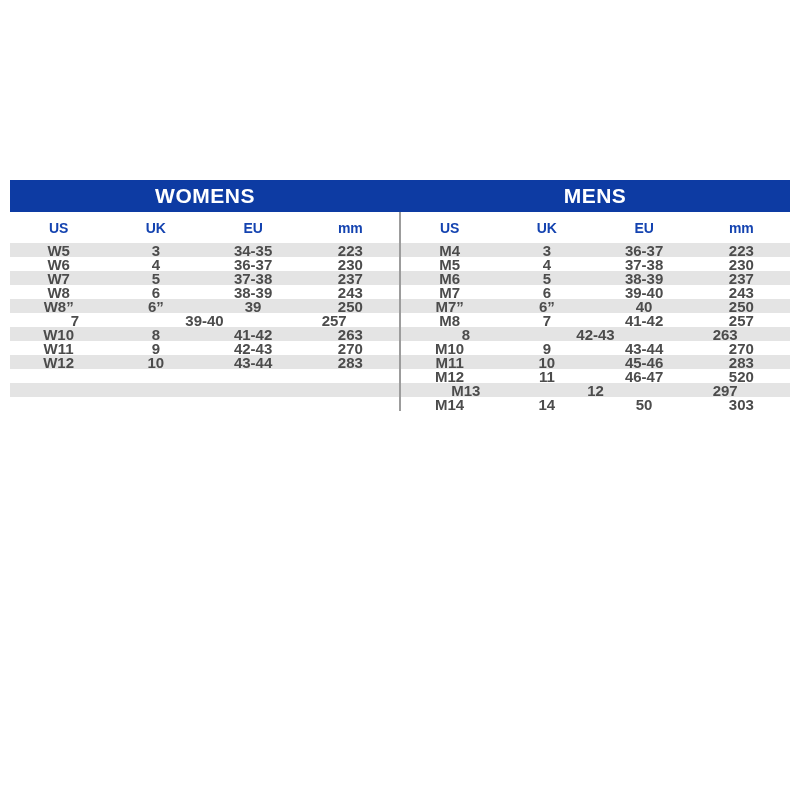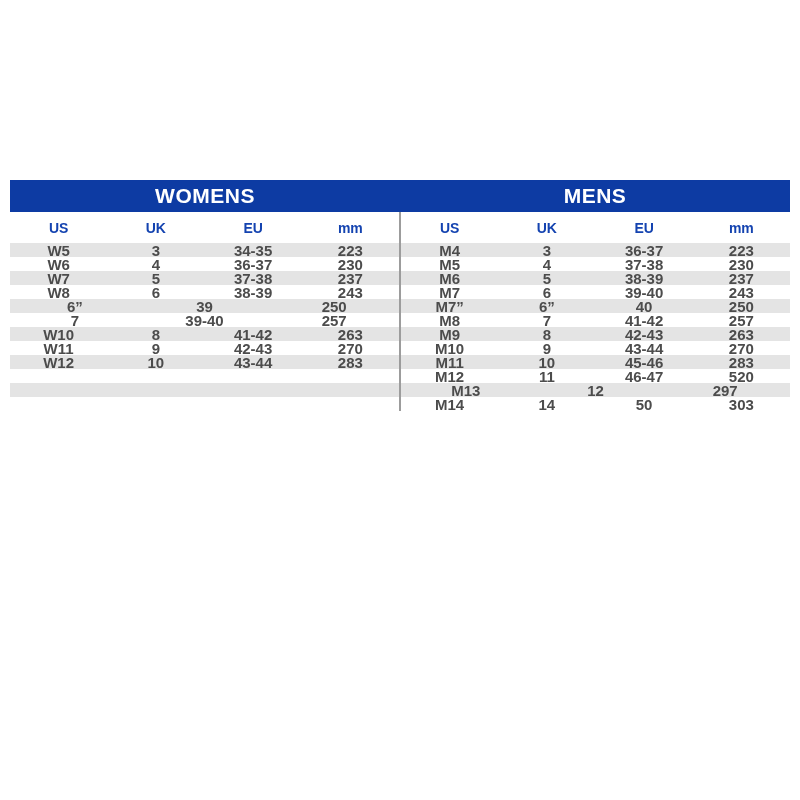--- a/index.html
+++ b/index.html
@@ -149,20 +149,21 @@
           </div>
           <div class="half right">
             <div class="cell">M7</div>
             <div class="cell">6</div>
             <div class="cell">39-40</div>
             <div class="cell">243</div>
           </div>
         </div>
         <div class="body-row alt">
           <div class="half">
+            <div class="cell">W8”</div>
             <div class="cell">6”</div>
             <div class="cell">39</div>
             <div class="cell">250</div>
           </div>
           <div class="half right">
             <div class="cell">M7”</div>
             <div class="cell">6”</div>
             <div class="cell">40</div>
             <div class="cell">250</div>
           </div>
@@ -181,21 +182,20 @@
           </div>
         </div>
         <div class="body-row alt">
           <div class="half">
             <div class="cell">W10</div>
             <div class="cell">8</div>
             <div class="cell">41-42</div>
             <div class="cell">263</div>
           </div>
           <div class="half right">
-            <div class="cell">M9</div>
             <div class="cell">8</div>
             <div class="cell">42-43</div>
             <div class="cell">263</div>
           </div>
         </div>
         <div class="body-row">
           <div class="half">
             <div class="cell">W11</div>
             <div class="cell">9</div>
             <div class="cell">42-43</div>

